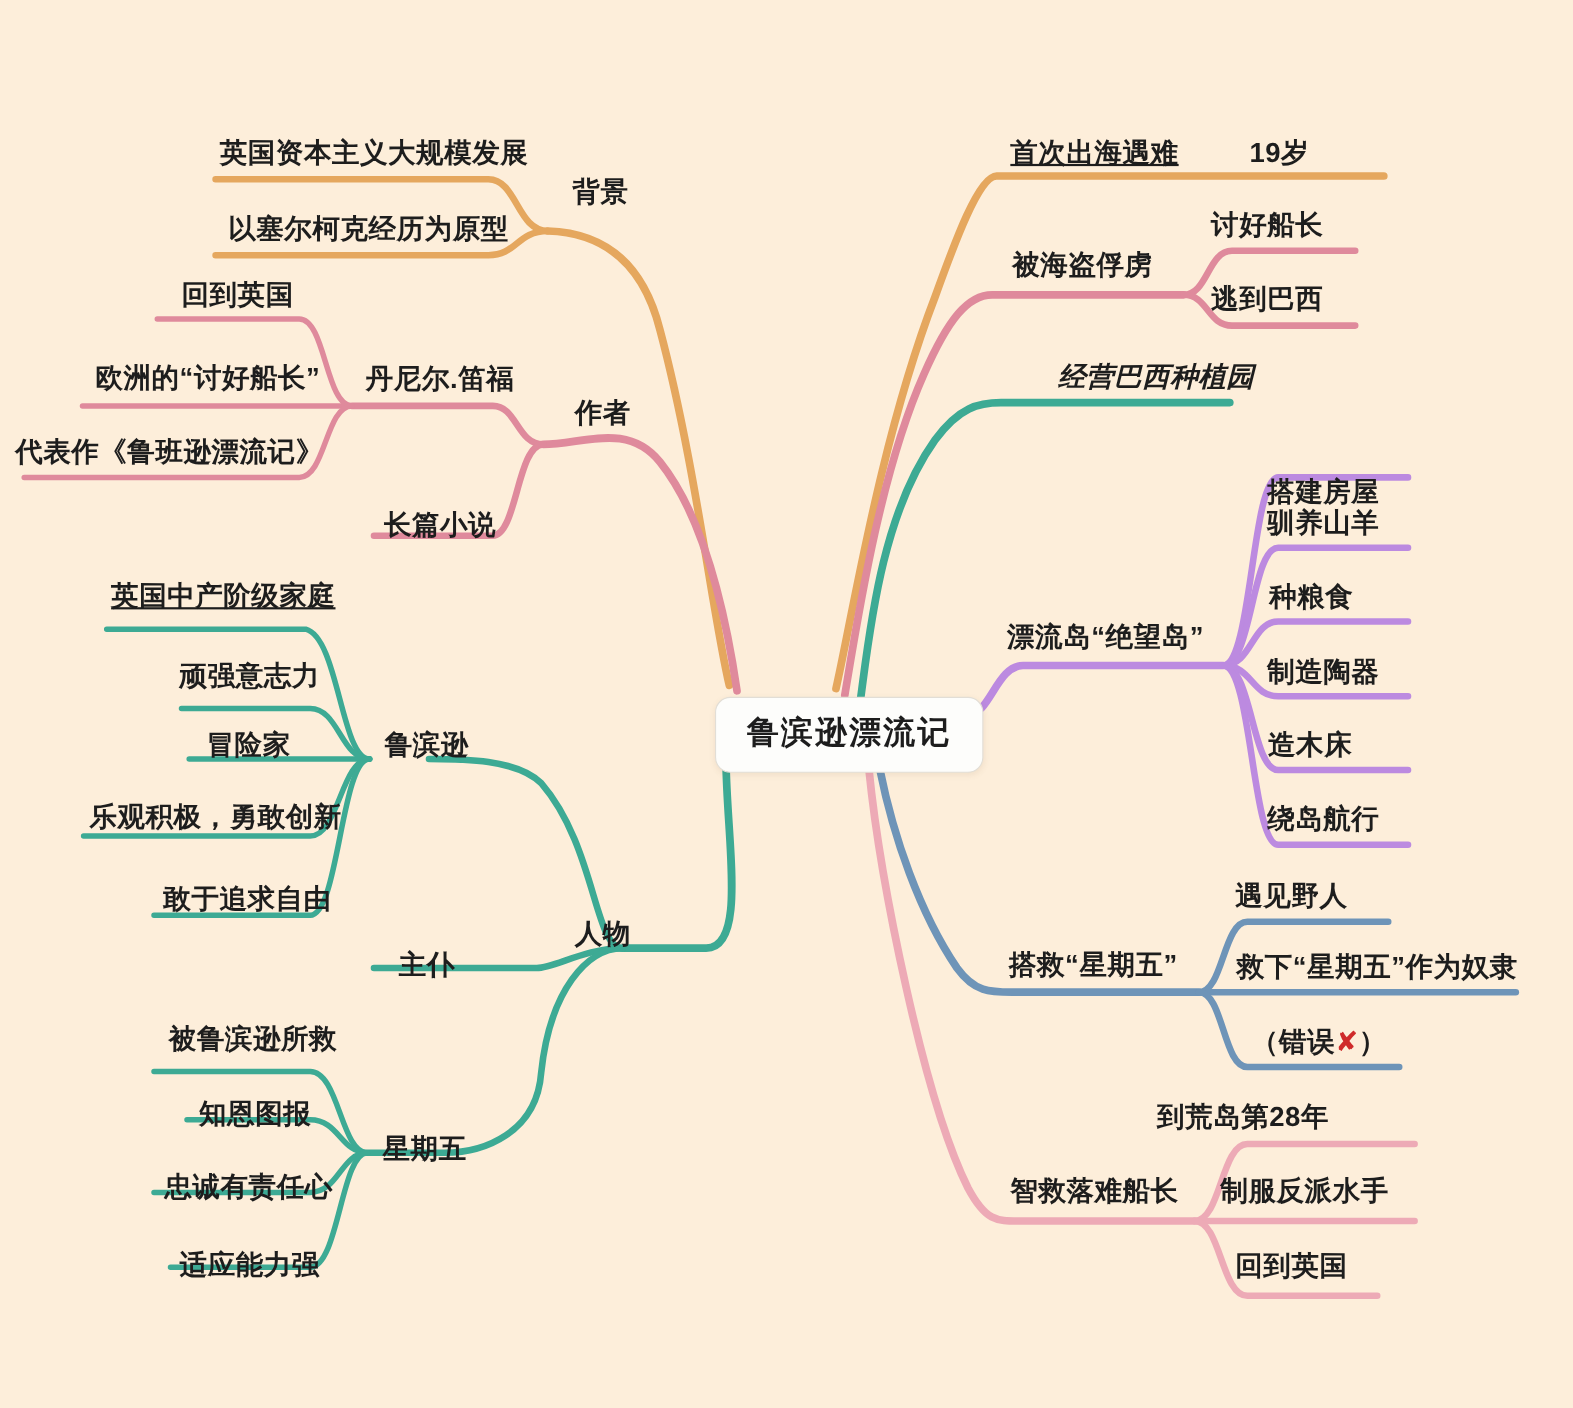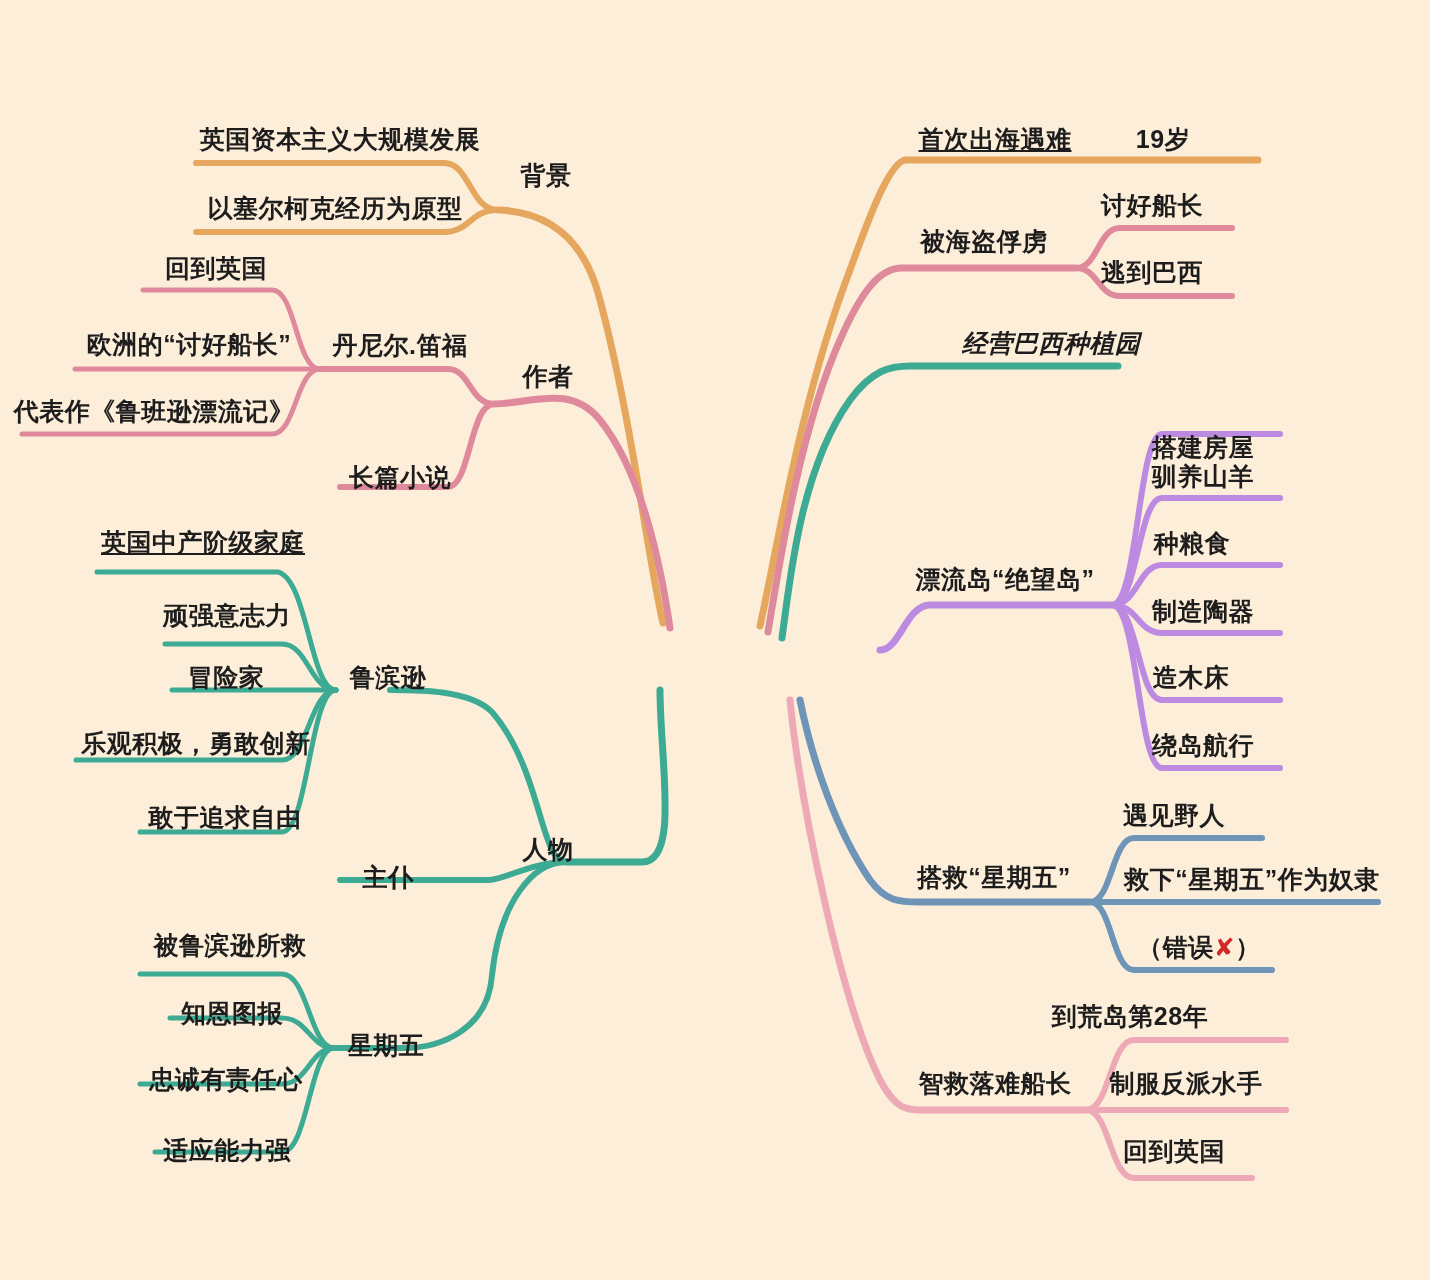--- a/index.html
+++ b/index.html
@@ -120,20 +120,23 @@
       <path d="M 1090 902 C 1112 902 1112 970 1134 970 L 1272 970" stroke="#6e94b8" stroke-width="6"></path>
 
       <path d="M 790 700 C 800 800 840 1000 880 1080 C 896 1110 906 1110 926 1110 L 1086 1110" stroke="#edaab6" stroke-width="7"></path>
       <path d="M 1086 1110 C 1110 1110 1110 1040 1134 1040 L 1286 1040" stroke="#edaab6" stroke-width="6"></path>
       <path d="M 1086 1110 L 1286 1110" stroke="#edaab6" stroke-width="6"></path>
       <path d="M 1086 1110 C 1110 1110 1110 1178 1134 1178 L 1252 1178" stroke="#edaab6" stroke-width="6"></path>
 
     </g>
   </svg>
 
+  <div class="root-node" style="left:772px; top:668px;">
+    <div class="root-text">鲁滨逊漂流记</div>
+  </div>
 
   <div class="node-label" style="left:546px; top:188px;">背景</div>
   <div class="node-label" style="left:340px; top:152px;">英国资本主义大规模发展</div>
   <div class="node-label" style="left:335px; top:221px;">以塞尔柯克经历为原型</div>
 
   <div class="node-label" style="left:548px; top:389px;">作者</div>
   <div class="node-label" style="left:400px; top:358px;">丹尼尔.笛福</div>
   <div class="node-label" style="left:216px; top:281px;">回到英国</div>
   <div class="node-label" style="left:189px; top:357px;">欧洲的“讨好船长”</div>
   <div class="node-label" style="left:154px; top:424px;">代表作《鲁班逊漂流记》</div>

